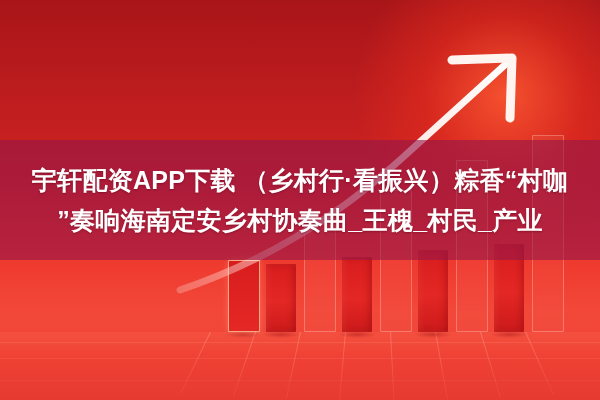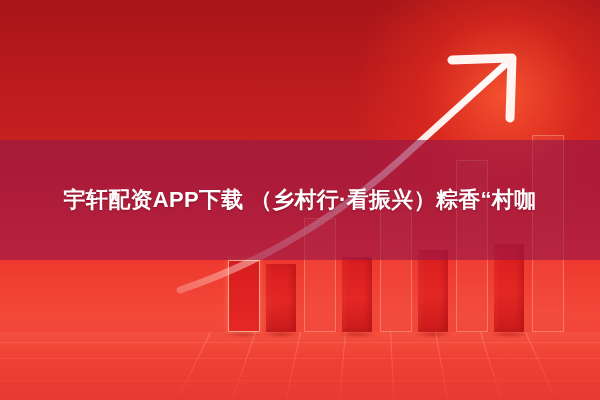--- a/index.html
+++ b/index.html
@@ -87,21 +87,21 @@
   
   .caption{
     position:absolute;left:0;right:0;top:140px;height:120px;
     display:flex;flex-direction:column;
     align-items:center;justify-content:center;
     padding:0 6px;box-sizing:border-box;
   }
   .caption .line{
     color:#ffffff;
     font-weight:bold;
-    font-size:22px;
+    font-size:25px;
     line-height:40px;
     letter-spacing:0.3px;
     white-space:nowrap;
     text-shadow:0 1px 2px rgba(90,0,20,0.45);
   }
 </style>
 </head>
 <body>
 
 <div id="stage">
@@ -152,15 +152,16 @@
       </linearGradient>
     </defs>
     <path d="M 180 290 Q 300 250 400 160 L 508 62" fill="none" stroke="url(#agrad)" stroke-width="7" stroke-linecap="round"></path>
     <path d="M 452 60 L 512 58 L 510 118" fill="none" stroke="#fff4f0" stroke-width="9" stroke-linecap="round" stroke-linejoin="round"></path>
   </svg>
 
   <div class="band"></div>
 
   <div class="caption">
     <div class="line">宇轩配资APP下载 （乡村行·看振兴）粽香“村咖</div>
+    <div class="line">”奏响海南定安乡村协奏曲_王槐_村民_产业</div>
   </div>
 
 </div>
 
 </body></html>

